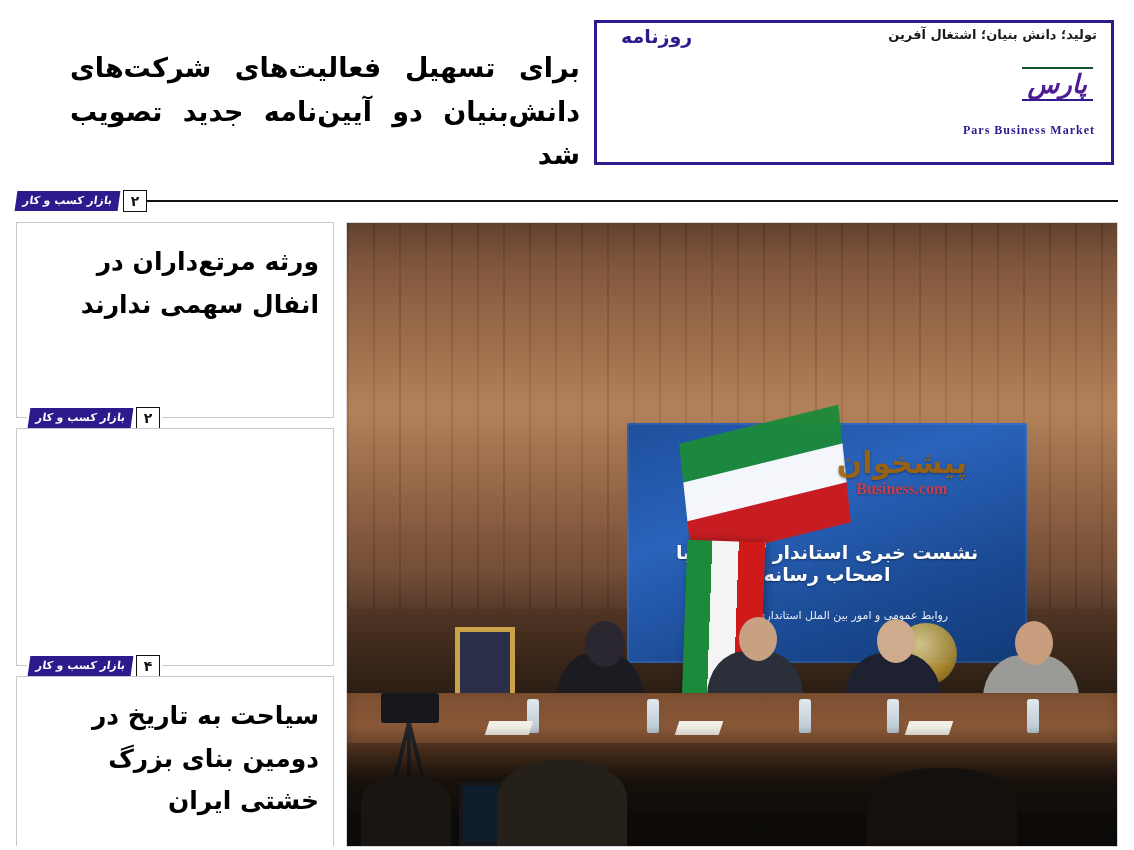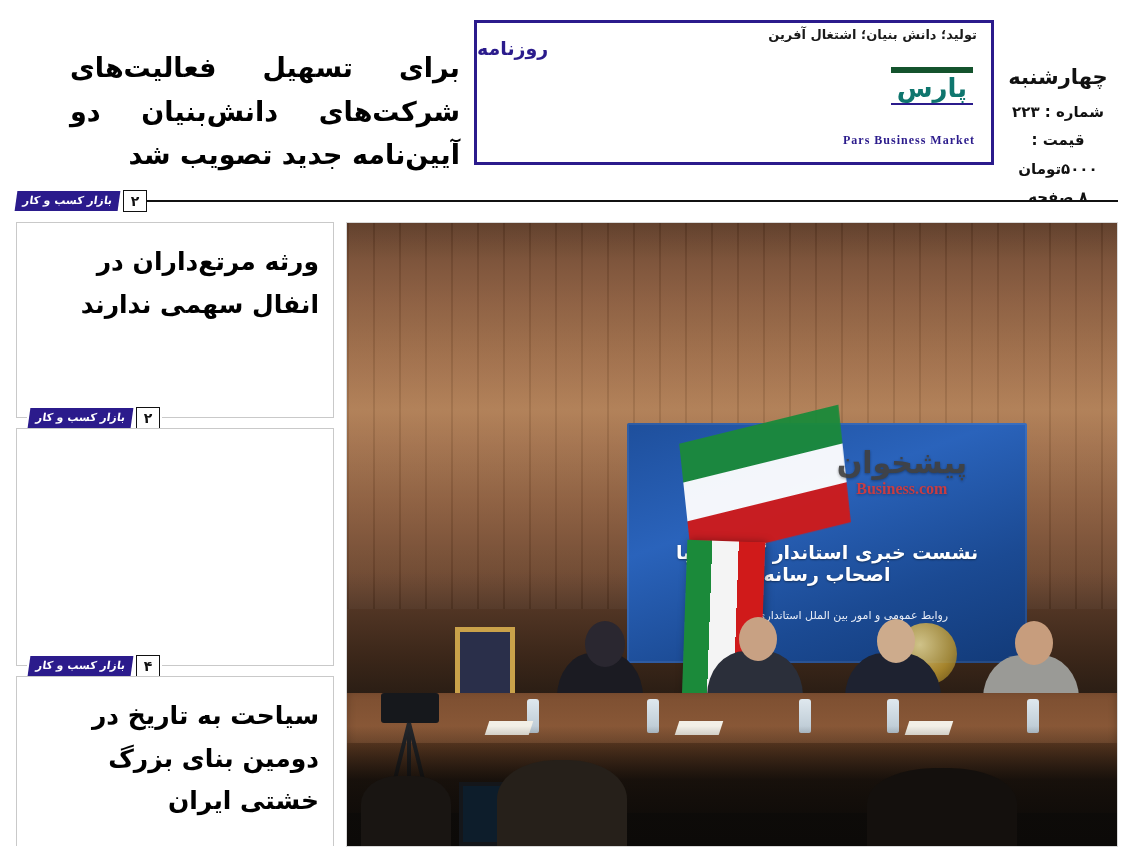--- a/index.html
+++ b/index.html
@@ -80,28 +80,29 @@
     letter-spacing: -2px;
     line-height: 1;
     white-space: nowrap;
   }
   .logo-title .accent { color: #d21f1f; }
   .logo-pars {
     position: absolute;
     top: 44px; right: 18px;
     font-size: 26px;
     font-weight: bold;
-    color: #0f766e;
-    border-top: 6px solid #14532d;
+    color: #4c1d95;
+    border-top: 2px solid #14532d;
     border-bottom: 2px solid #2b1b8c;
     padding: 0 6px;
+    font-style: italic;
   }
   .logo-en {
     position: absolute;
-    bottom: 14px; right: 16px;
+    bottom: 24px; right: 16px;
     font-size: 12px;
     letter-spacing: 1px;
     color: #2b1b8c;
     font-weight: bold;
     direction: ltr;
     font-family: "Liberation Serif", serif;
   }
   .logo-datebar {
     background: #2b1b8c;
     color: #fff;
@@ -338,21 +339,21 @@
     letter-spacing: -1px;
   }
   .watermark {
     position: absolute;
     right: 150px; top: 222px;
     text-align: center;
     direction: rtl;
     opacity: .92;
   }
   .watermark .wm-mark {
-    font-size: 30px; color: #404040; font-weight: bold;
+    font-size: 30px; color: #a16207; font-weight: bold;
     text-shadow: 0 1px 3px rgba(0,0,0,.4);
   }
   .watermark .wm-url {
     font-size: 16px; color: #d63a3a; font-weight: bold;
     font-family: "Liberation Serif", serif;
     direction: ltr;
     text-shadow: 0 1px 3px rgba(0,0,0,.35);
   }
 
   
@@ -390,33 +391,26 @@
   .side-item.i2 { height: 238px; }
   .side-item.i3 { height: 170px; border-bottom: none; }
 </style>
 </head>
 <body>
 
 <div class="page">
 
   <div class="masthead">
 
-    <div class="mast-right">
-      <div class="weekday">چهارشنبه</div>
-      <div class="meta">شماره : ۲۲۳</div>
-      <div class="meta">قیمت :</div>
-      <div class="meta">۵۰۰۰تومان</div>
-      <div class="meta">۸ صفحه</div>
-    </div>
 
     <div class="mast-logo">
       <div class="logo-box">
         <div class="logo-inner">
           <div class="logo-slogan-top">تولید؛ دانش بنیان؛ اشتغال آفرین</div>
-          <div style="position:absolute; top:2px; left:0; font-size:19px; font-weight:bold; color:#2b1b8c;margin-top:12px;">روزنامه</div>
+          <div style="position:absolute; top:2px; left:24px; font-size:19px; font-weight:bold; color:#2b1b8c;">روزنامه</div>
           <div class="logo-pars">پارس</div>
           <div class="logo-en">Pars Business Market</div>
         </div>
         <div class="logo-datebar">
           <span>۲۴ اسفند ۱۴۰۱ - سال هشتم - ۱۵ / مارس / ۲۰۲۳ / ۲۲ / شعبان / ۱۴۴۴ - شماره : ۷۲۹</span>
 
         </div>
       </div>
     </div>
 

